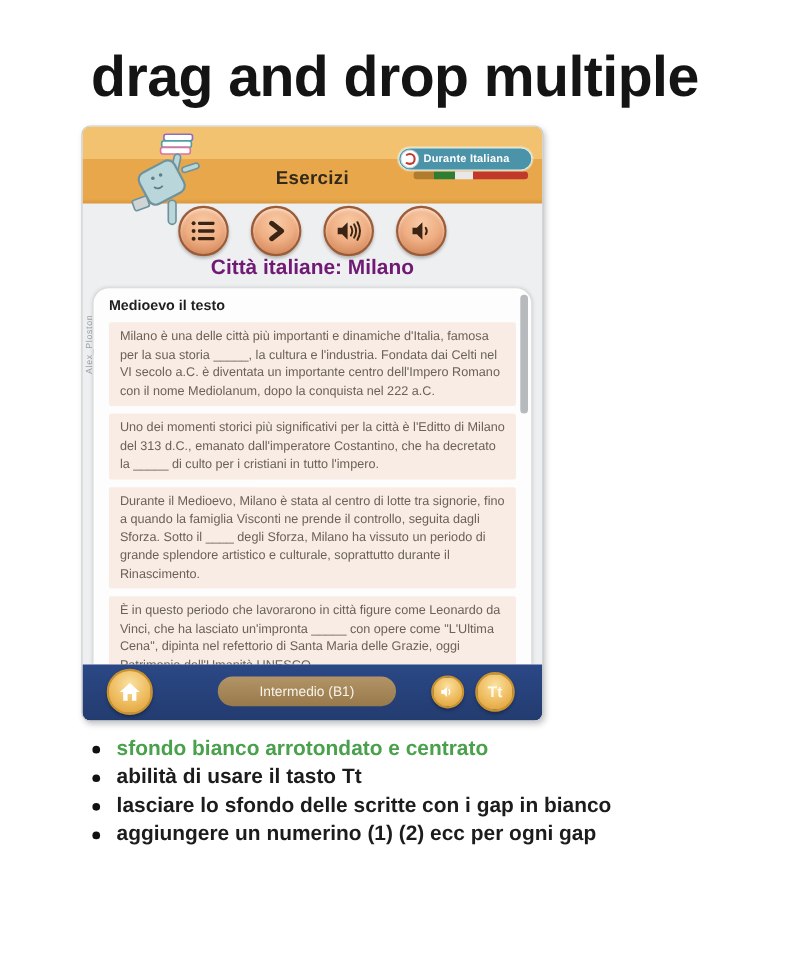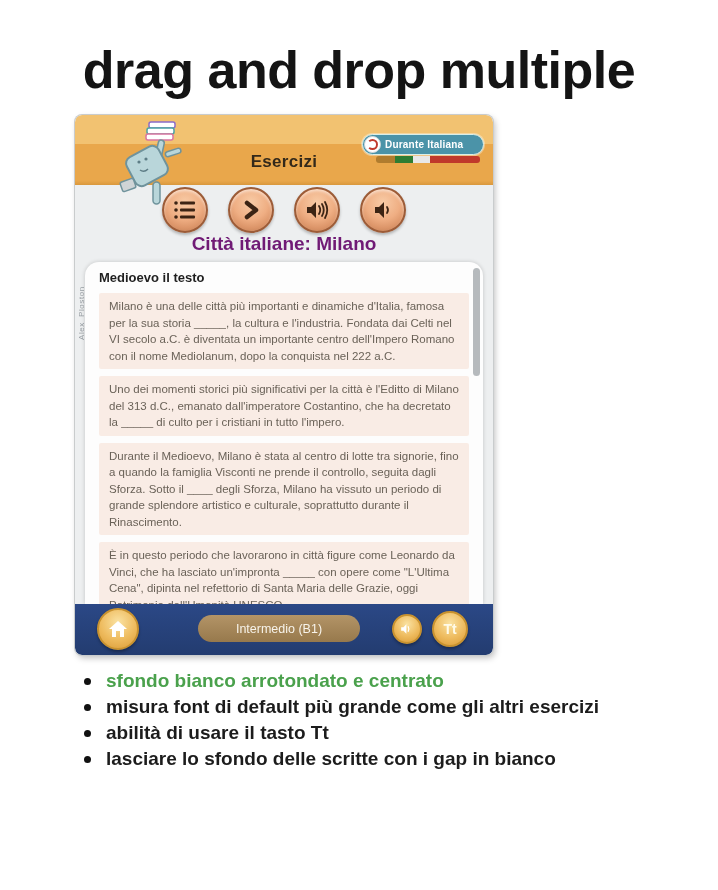--- a/index.html
+++ b/index.html
@@ -251,18 +251,18 @@
       </div>
       <div class="round-gold textsize-btn">
         <span>Tt</span>
       </div>
     </div>
 
   </div>
 
   <div class="notes">
     <div class="note-item green">sfondo bianco arrotondato e centrato</div>
-    <div class="note-item">misura font di default più grande come gli altri esercizi</div>
     <div class="note-item">abilità di usare il tasto Tt</div>
     <div class="note-item">lasciare lo sfondo delle scritte con i gap in bianco</div>
+    <div class="note-item">aggiungere un numerino (1) (2) ecc per ogni gap</div>
   </div>
 
 </div>
 
 </body></html>

